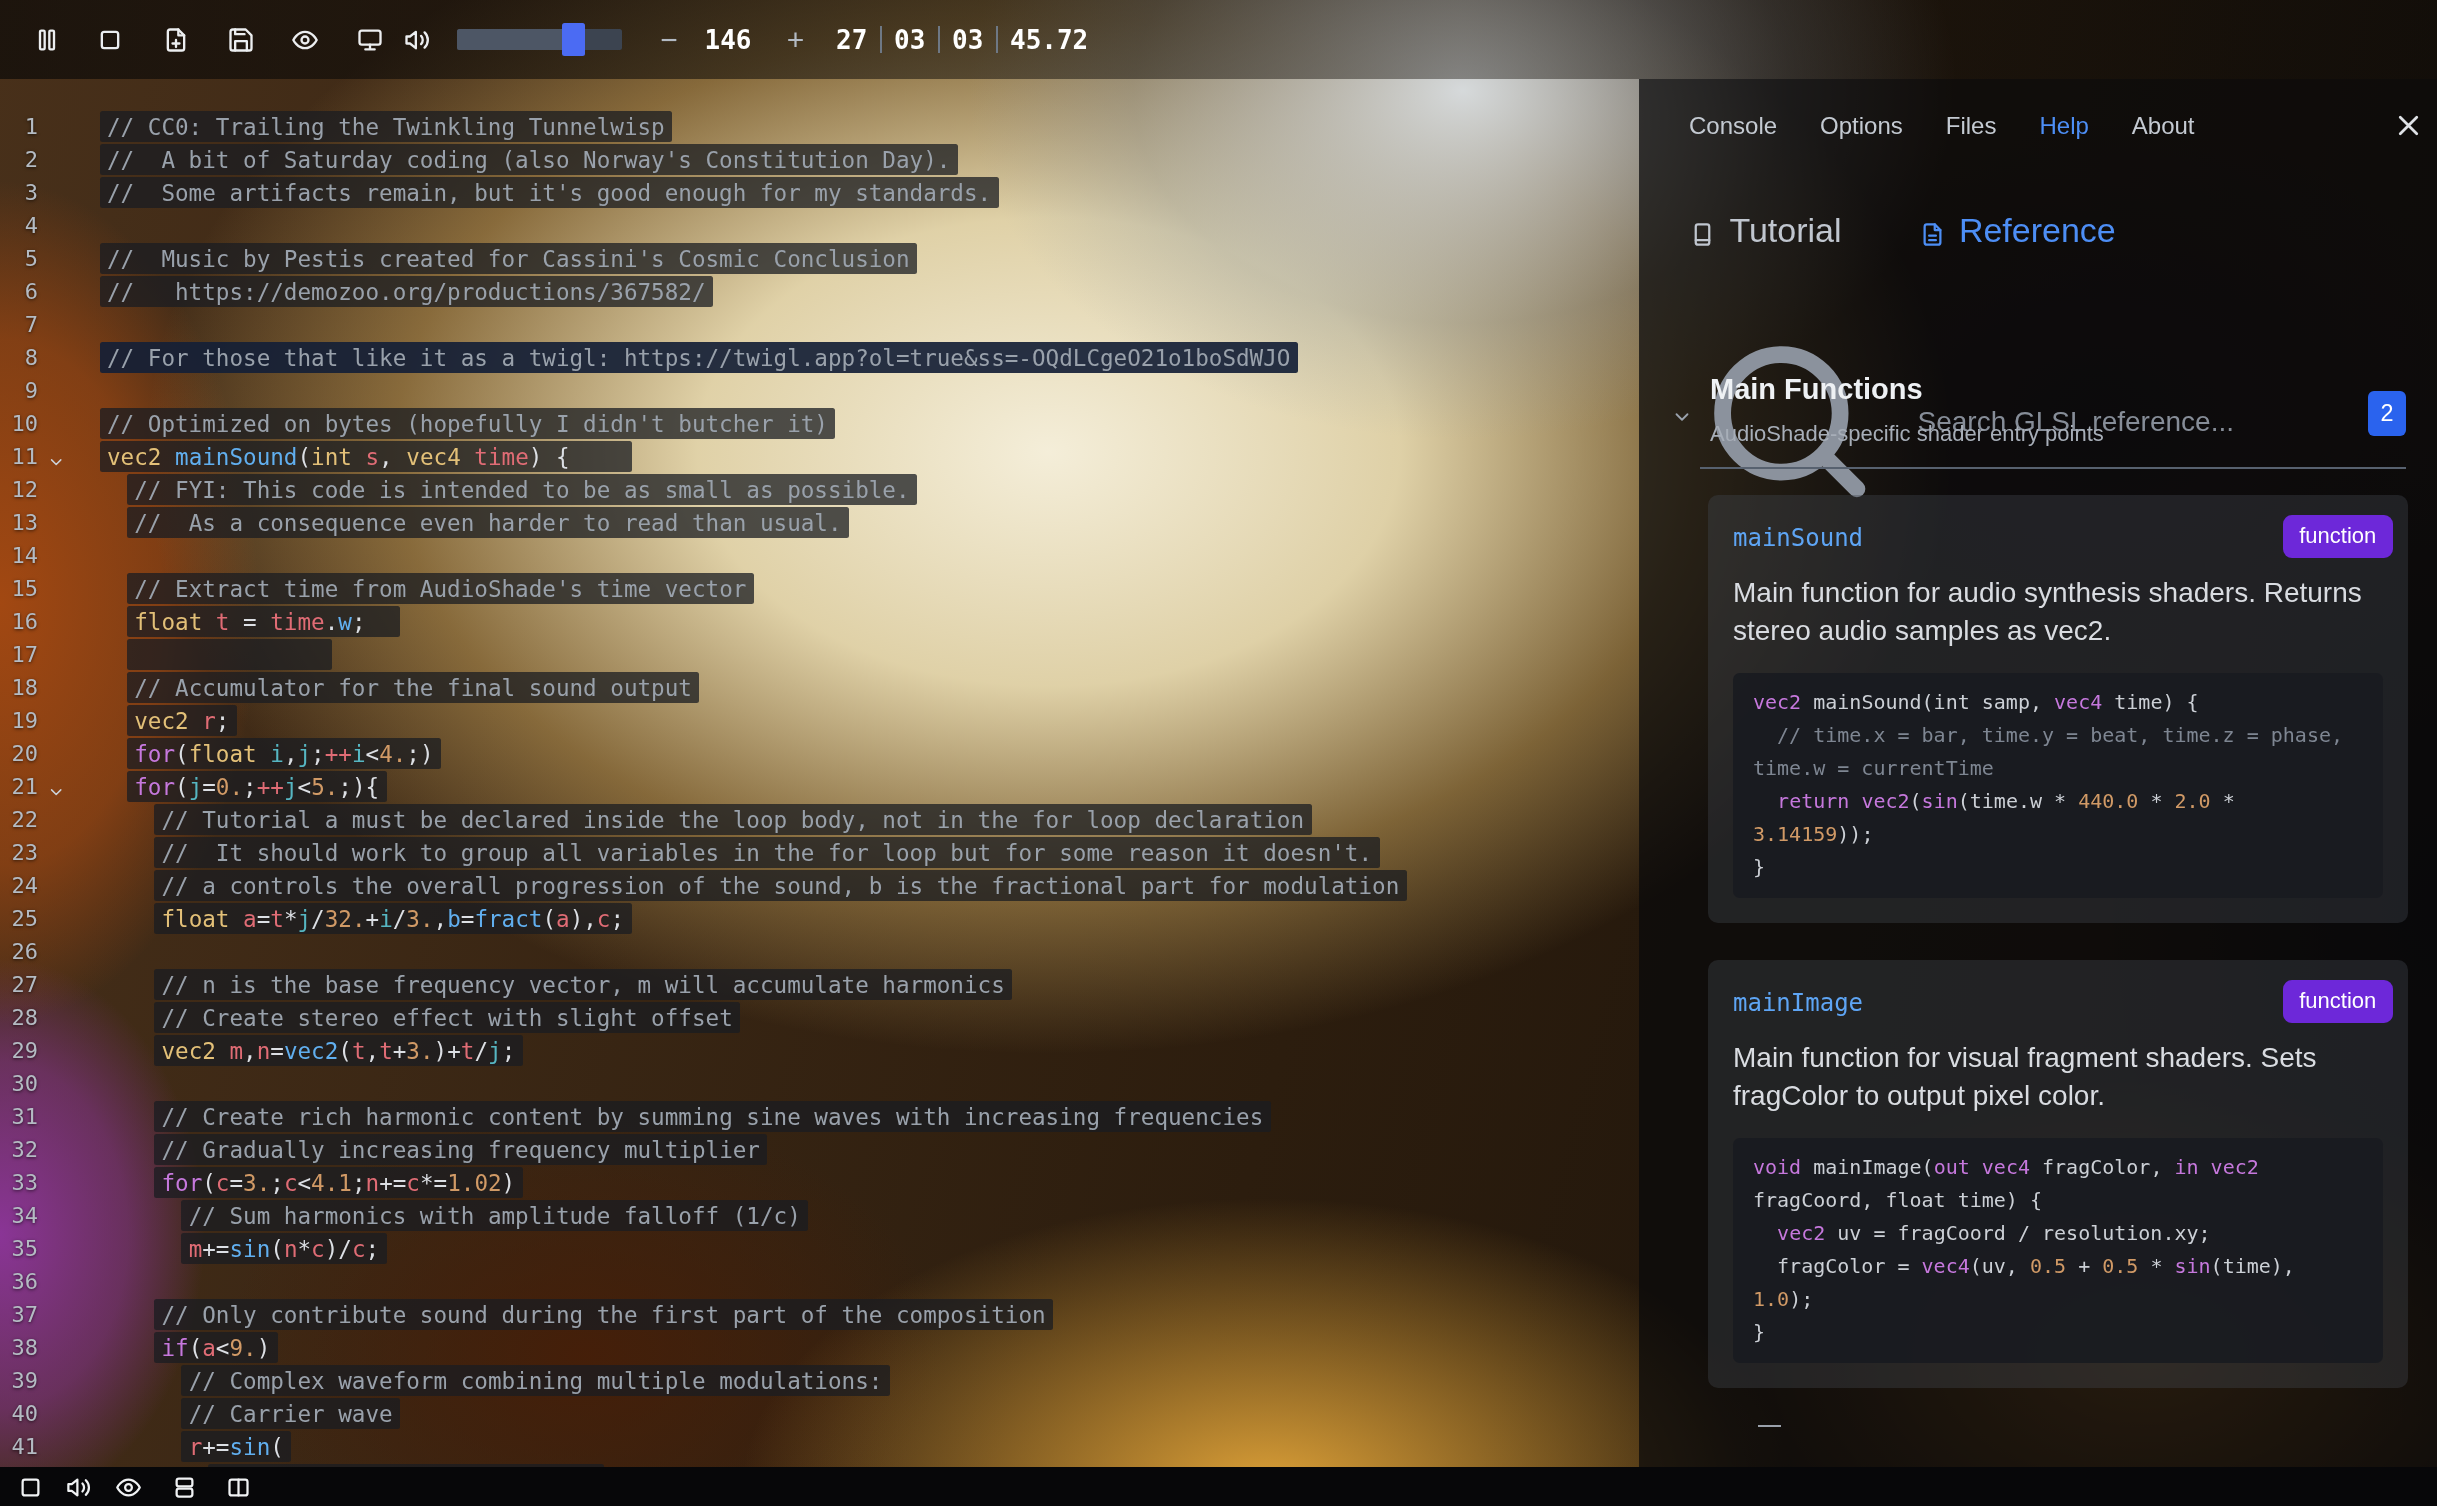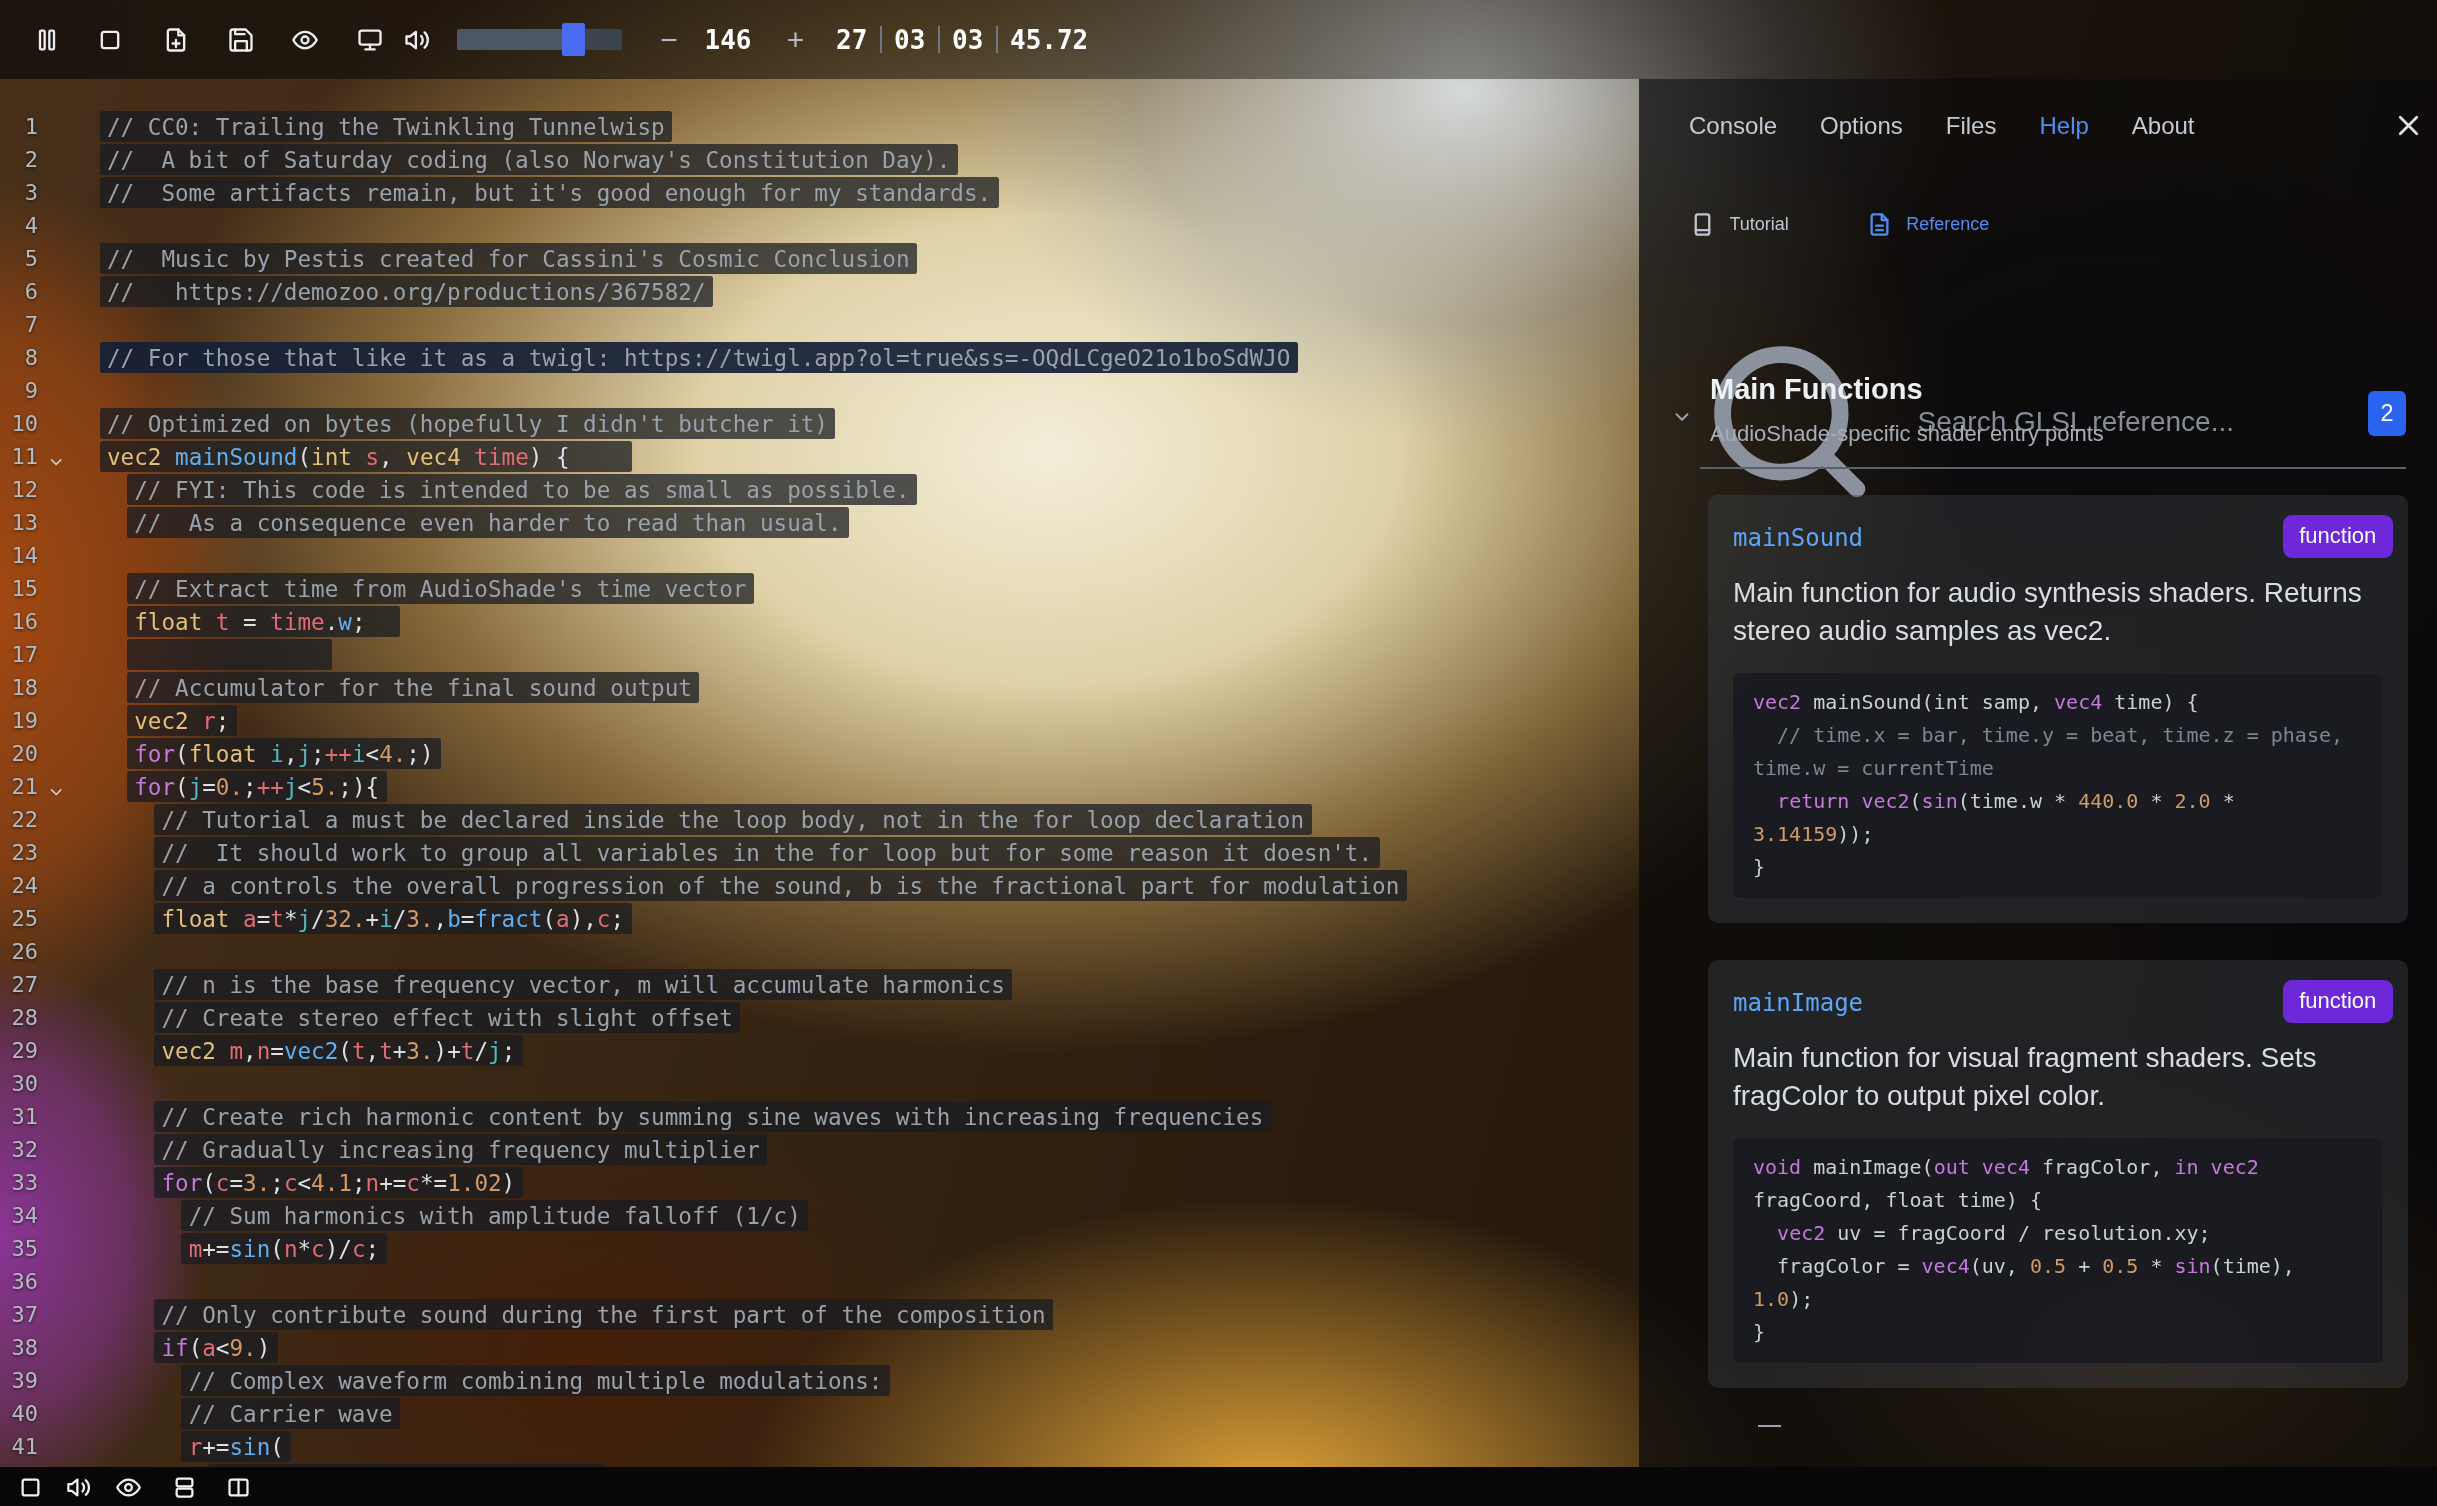--- a/index.html
+++ b/index.html
@@ -53,21 +53,21 @@
   .tk-p{color:#dcdfe4;}
   
   .panel{position:absolute;left:1639px;top:79px;width:799px;height:1388px;background:rgba(10,10,11,.74);z-index:4;}
   .ptabs{position:absolute;left:50px;top:33px;display:flex;gap:43px;}
   .ptab{background:none;border:none;padding:0;font-size:24px;color:#c4cad2;cursor:pointer;font-family:"Liberation Sans",sans-serif;}
   .ptab.active{color:#4d8ef5;}
   .close{position:absolute;right:13.4px;top:30px;width:33px;height:33px;background:none;border:none;color:#dfe2e6;padding:0;cursor:pointer;}
   .close svg{width:28px;height:28px;}
   .subtabs{position:absolute;left:50px;top:132px;display:flex;gap:77px;}
   .subtab{display:flex;align-items:center;gap:13.4px;background:none;border:none;padding:0;cursor:pointer;
-    font-size:18px;color:#c0c6cf;font-family:"Liberation Sans",sans-serif;}
+    font-size:34px;color:#c0c6cf;font-family:"Liberation Sans",sans-serif;}
   .subtab svg{width:27px;height:27px;}
   .subtab.active{color:#4d8ef5;}
   .searchrow{position:absolute;left:50px;top:242px;display:flex;align-items:center;gap:25px;width:702px;}
   .searchrow svg{width:27px;height:27px;color:#8b929d;flex:none;}
   .searchrow input{background:transparent;border:none;outline:none;width:100%;
     font-size:28px;color:#cfd4da;font-family:"Liberation Sans",sans-serif;}
   .searchrow input::placeholder{color:#868d98;}
   .sechdr{position:absolute;left:32px;top:294px;right:32px;}
   .sechdr .chev{position:absolute;left:0;top:33px;width:22px;height:22px;color:#9aa2ad;background:none;border:none;padding:0;cursor:pointer;}
   .sechdr .chev svg{width:22px;height:22px;}

